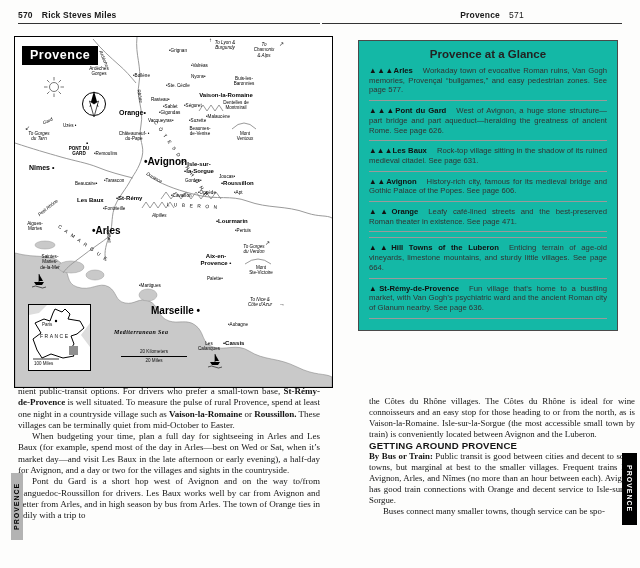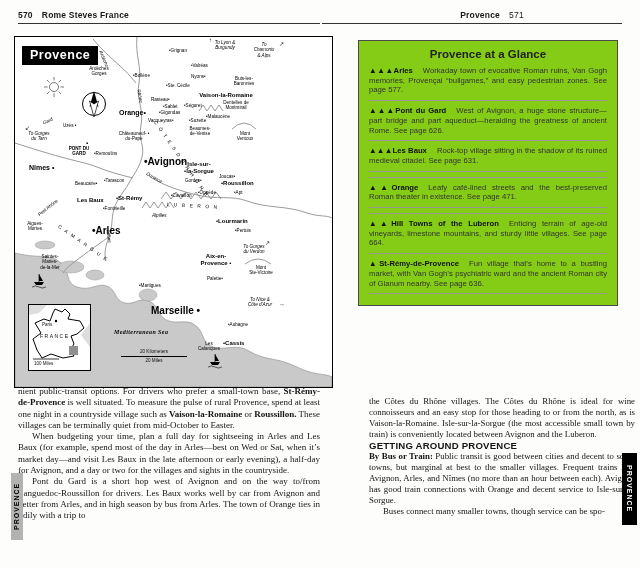--- a/index.html
+++ b/index.html
@@ -49,37 +49,37 @@
   #left-body{left:18px;top:386px;width:302px}
   #right-body{left:369px;top:396px;width:266px;font-size:8.8px;line-height:11px}
   .body-text p{margin:0}
   .ind{text-indent:14px}
   .b{font-weight:bold}
   .sect{font-family:"Liberation Sans","DejaVu Sans",sans-serif;font-weight:bold;font-size:9.6px;
         letter-spacing:.2px;margin:5px 0 2px;text-align:left}
 
   
   .glance{position:absolute;left:358px;top:40px;width:260px;box-sizing:border-box;
-          border:1.5px solid #4a4a4a;background:#84cc16;padding:7px 10px 6px}
+          border:1.5px solid #4a4a4a;background:#14b8a6;padding:7px 10px 6px}
   .g-title{text-align:center;font-weight:bold;font-size:11.5px;margin-bottom:6px;color:#222}
   .g-entry{font-size:7.7px;line-height:9.7px;text-align:justify;color:#333}
   .g-head{font-weight:bold;color:#111;margin-right:10px}
   .g-sep{border-top:1px solid #9a9a9a;margin:5px 0}
 
   
   .tab{position:absolute;font-weight:bold;letter-spacing:1px;text-align:center;font-size:7px}
   #tab-left{left:11px;top:473px;width:12px;height:67px;background:#b3b3b3;color:#000;
             writing-mode:vertical-rl;transform:rotate(180deg);line-height:12px}
   #tab-right{left:622px;top:453px;width:15px;height:72px;background:#000;color:#fff;
              writing-mode:vertical-rl;line-height:15px}
 </style>
 </head>
 <body>
 
-<div class="hdr" id="hdr-left"><span class="pn">570</span><span>Rome Steves France</span></div>
+<div class="hdr" id="hdr-left"><span class="pn">570</span><span>Rick Steves Miles</span></div>
 <div class="hdr" id="hdr-right"><span>Provence</span><span class="pn">571</span></div>
 <div class="rule" id="rule-left"></div>
 <div class="rule" id="rule-right"></div>
 
 <div class="map">
   <svg class="art" viewBox="0 0 317 350" width="317" height="350">
     <path d="M0,216 C22,222 36,216 46,226 C56,236 50,246 62,250 C76,255 84,244 94,250 C102,255 100,264 110,266 C120,268 124,260 134,264 C144,268 142,280 154,284 C163,287 172,282 180,288 C190,295 186,306 198,310 C210,314 222,306 234,314 C250,324 262,320 282,330 C300,339 310,336 317,340 L317,350 L0,350 Z" fill="#c9c9c9" stroke="#8a8a8a" stroke-width="0.6"></path>
     <g fill="#c9c9c9" stroke="#9a9a9a" stroke-width="0.5">
       <ellipse cx="56" cy="230" rx="13" ry="6"></ellipse>
       <ellipse cx="80" cy="238" rx="9" ry="5"></ellipse>
@@ -255,20 +255,21 @@
 </div>
 
 <div class="glance">
   <div class="g-title">Provence at a Glance</div>
   <div class="g-entry"><span class="g-head"><span>▲▲▲</span><span>Arles</span></span><span class="g-desc">Workaday town of evocative Roman ruins, Van Gogh memories, Provençal “bullgames,” and easy pedestrian zones. See page 577.</span></div>
   <div class="g-sep"></div>
   <div class="g-entry"><span class="g-head"><span>▲▲▲</span><span>Pont du Gard</span></span><span class="g-desc">West of Avignon, a huge stone structure—part bridge and part aqueduct—heralding the greatness of ancient Rome. See page 626.</span></div>
   <div class="g-sep"></div>
   <div class="g-entry"><span class="g-head"><span>▲▲▲</span><span>Les Baux</span></span><span class="g-desc">Rock-top village sitting in the shadow of its ruined medieval citadel. See page 631.</span></div>
   <div class="g-sep"></div>
+  <div class="g-entry"><span class="g-head"><span>▲▲</span><span>Avignon</span></span><span class="g-desc">History-rich city, famous for its medieval bridge and Gothic Palace of the Popes. See page 606.</span></div>
   <div class="g-sep"></div>
   <div class="g-entry"><span class="g-head"><span>▲▲</span><span>Orange</span></span><span class="g-desc">Leafy café-lined streets and the best-preserved Roman theater in existence. See page 471.</span></div>
   <div class="g-sep"></div>
   <div class="g-sep"></div>
   <div class="g-entry"><span class="g-head"><span>▲▲</span><span>Hill Towns of the Luberon</span></span><span class="g-desc">Enticing terrain of age-old vineyards, limestone mountains, and sturdy little villages. See page 664.</span></div>
   <div class="g-sep"></div>
   <div class="g-entry"><span class="g-head"><span>▲</span><span>St-Rémy-de-Provence</span></span><span class="g-desc">Fun village that’s home to a bustling market, with Van Gogh’s psychiatric ward and the ancient Roman city of Glanum nearby. See page 636.</span></div>
   <div class="g-sep"></div>
 </div>
 

